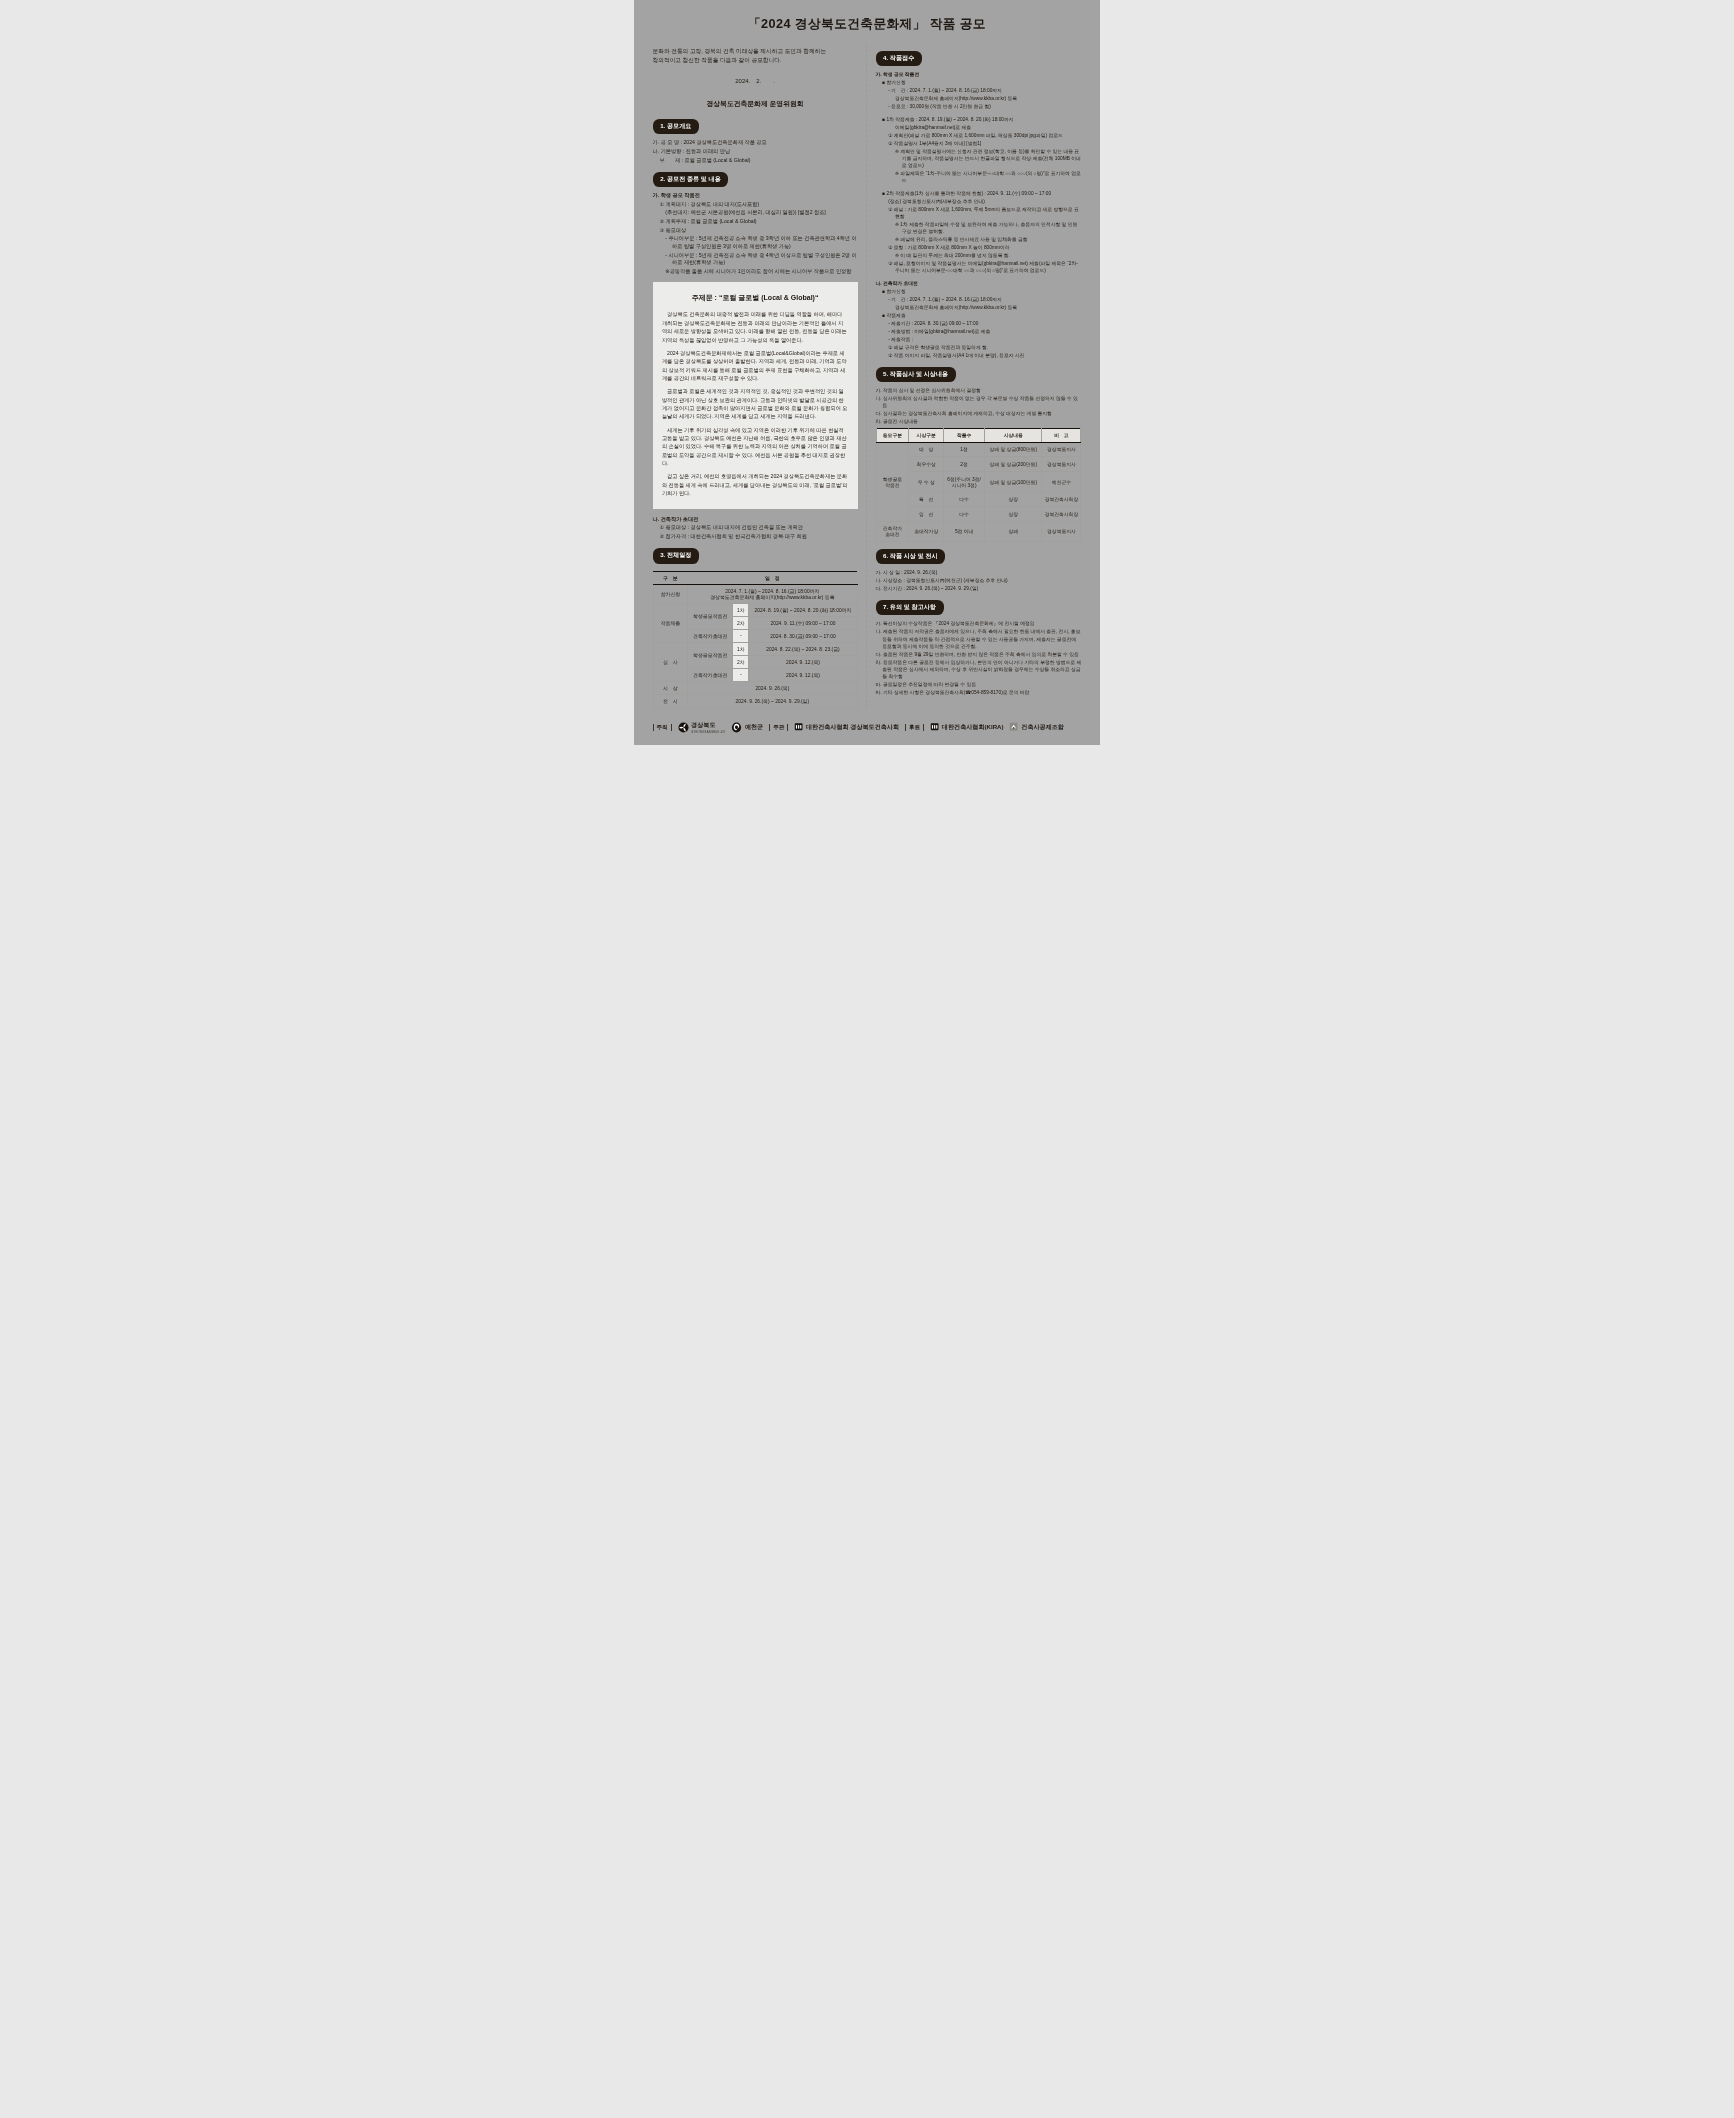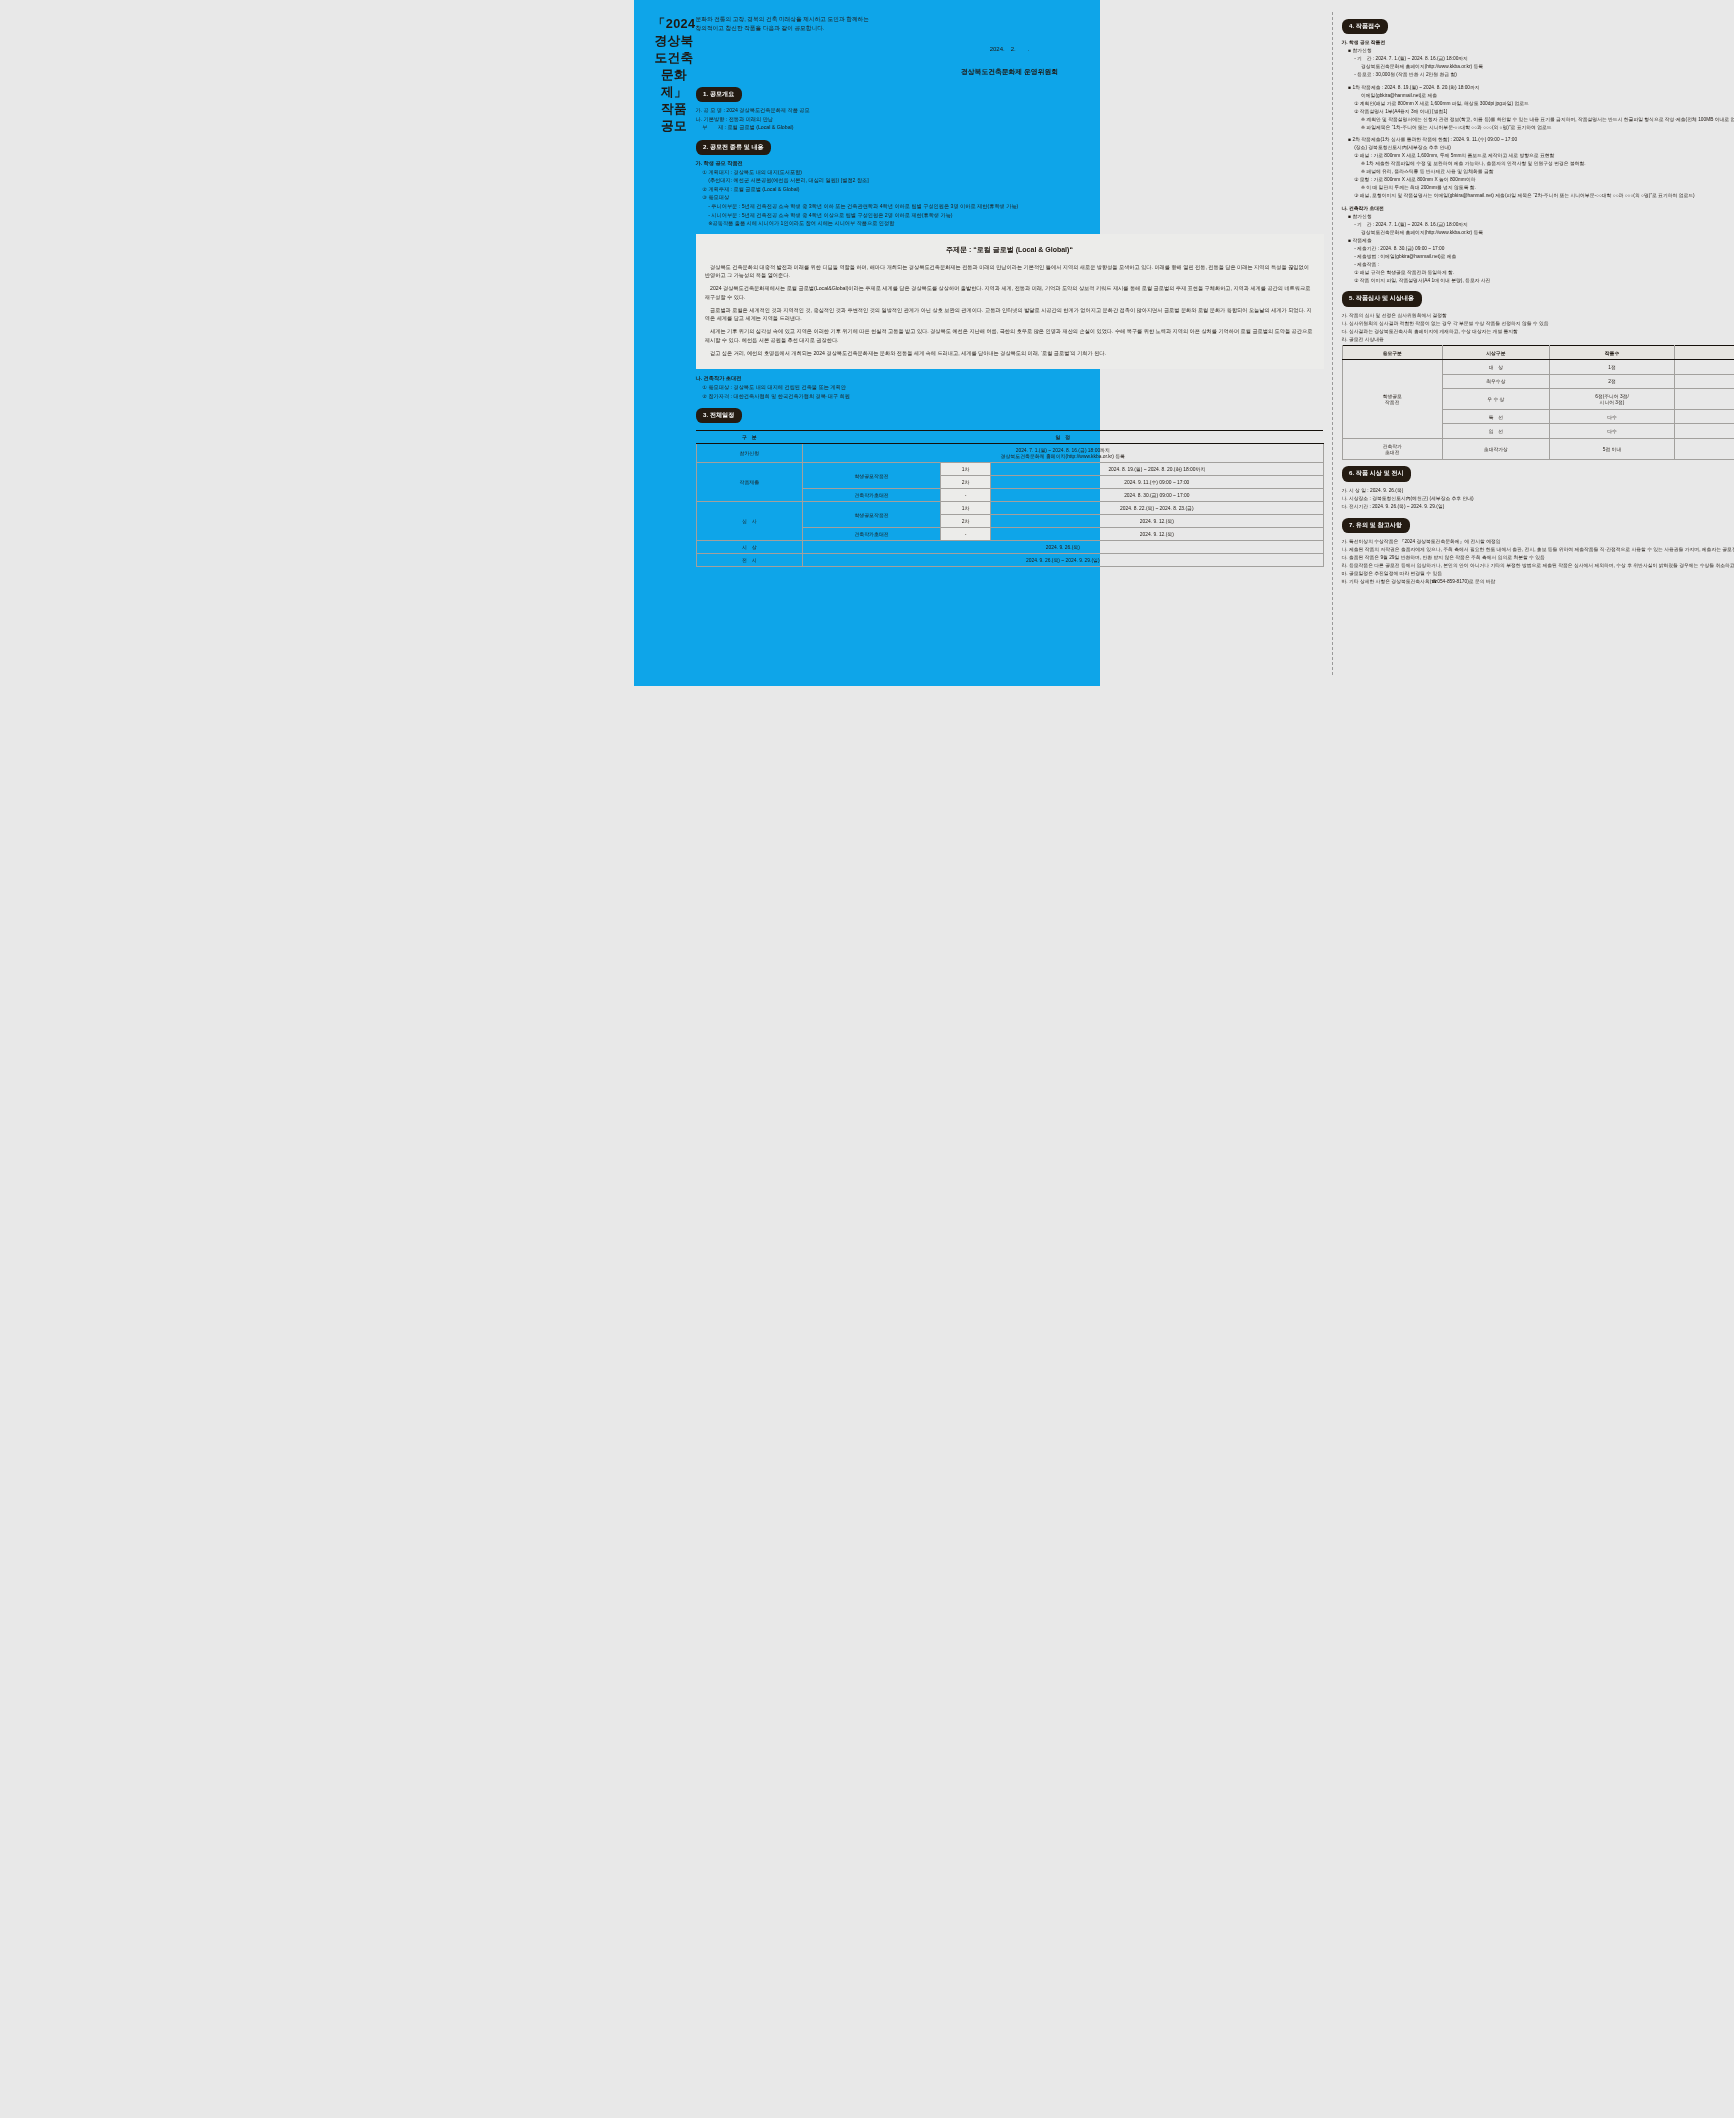--- a/index.html
+++ b/index.html
@@ -1,19 +1,19 @@
 <!DOCTYPE html>
 <html lang="ko" style="font-size:6.8px"><head>
 <meta charset="utf-8">
 <style>
   html,body{margin:0;padding:0;background:#e8e8e8;}
   .page{
-    width:466px;min-height:686px;margin:0 auto;background:#0ea5e9;
+    width:466px;min-height:686px;margin:0 auto;background:#a3a3a3;
     font-family:"Liberation Sans","DejaVu Sans",sans-serif;color:#1f1812;
-    box-sizing:border-box;padding:12px 18.6px 11px;display:flex;flex-direction:row;
+    box-sizing:border-box;padding:12px 18.6px 11px;display:flex;flex-direction:column;
   }
   .doc-title{text-align:center;font-size:12.7px;font-weight:bold;letter-spacing:0.4px;margin:4.2px 0 11px;}
   .cols{display:flex;flex:1 0 auto;align-items:stretch;}
   .col-left{width:50%;padding-right:8.5px;box-sizing:border-box;border-right:0.4px dashed #9a9a9a;}
   .col-right{width:50%;padding-left:8.5px;box-sizing:border-box;font-size:4.8px;}
   .col-left{font-size:5.2px;}
 
   .intro{line-height:1.7;font-size:5.7px;margin-top:2.5px;}
   .intro-date{text-align:center;font-size:6px;margin-top:11px;}
   .intro-org{text-align:center;font-size:6.8px;font-weight:bold;margin-top:12.7px;margin-bottom:3.4px;}

